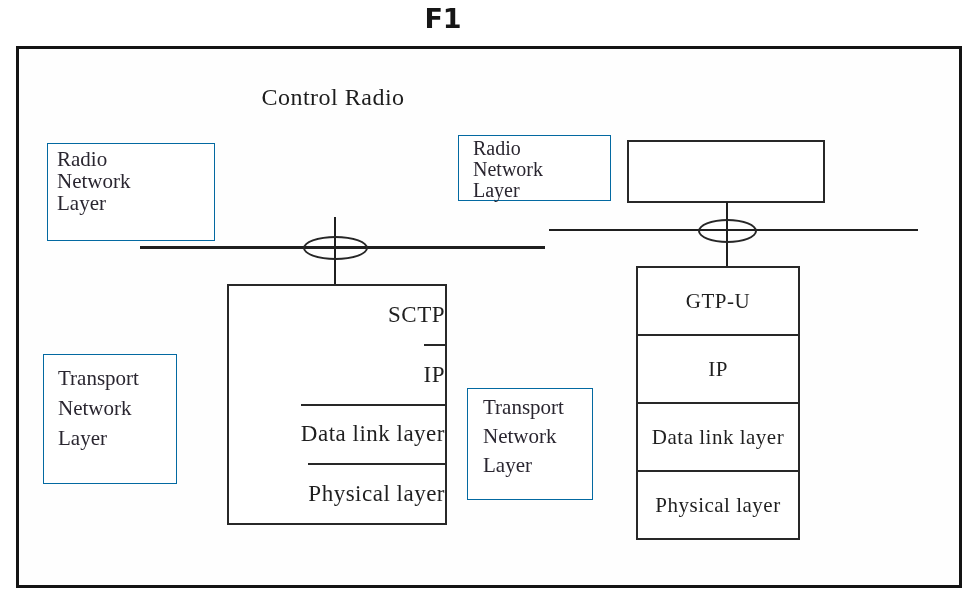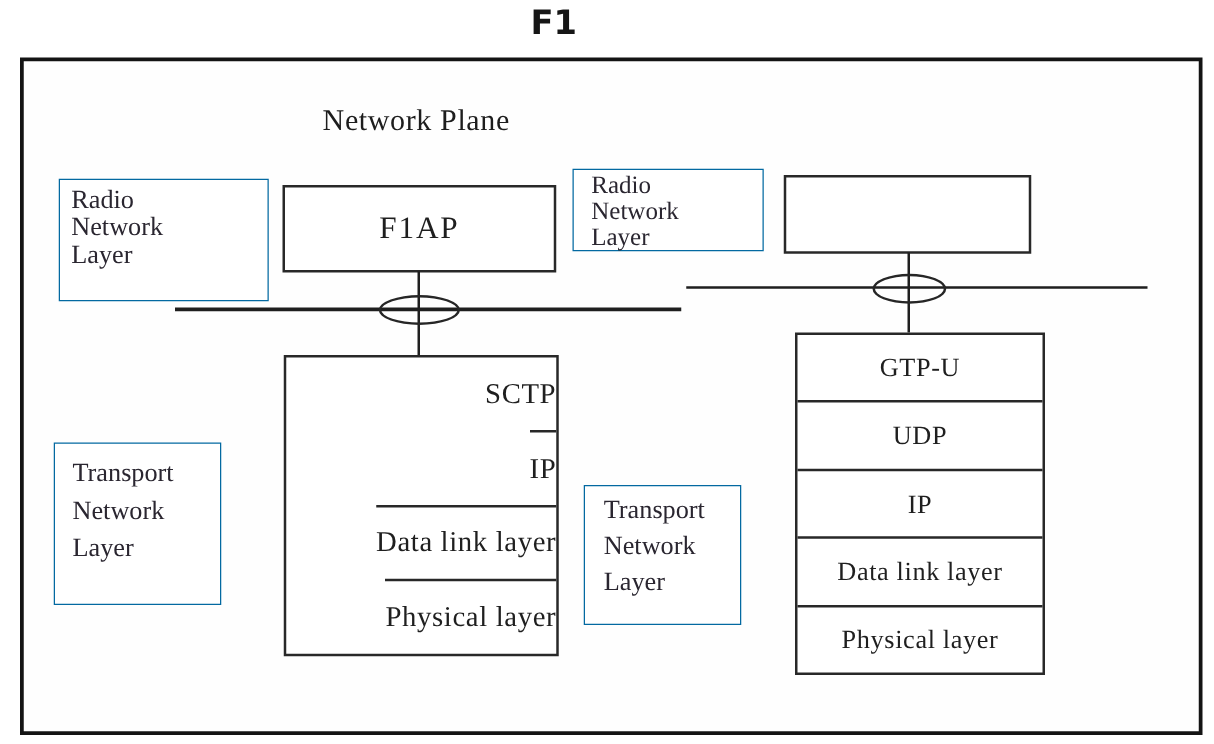--- a/index.html
+++ b/index.html
@@ -96,21 +96,21 @@
     box-sizing: border-box;
     display: flex;
     flex-direction: column;
   }
   .stack-control {
     left: 227px; top: 284px; width: 220px; height: 241px;
     font-size: 23px;
     align-items: flex-end;
   }
   .stack-user {
-    left: 636px; top: 266px; width: 200px; height: 274px;
+    left: 636px; top: 266px; width: 164px; height: 274px;
     font-size: 21px;
   }
   .stack-row {
     flex: 1;
     display: flex;
     align-items: center;
     justify-content: center;
     letter-spacing: 0.5px;
   }
   .stack-row + .stack-row { border-top: 2px solid #282828; }
@@ -136,21 +136,21 @@
 </style>
 </head>
 <body>
 
 <div class="canvas">
 
   <div class="diagram-title">F1</div>
 
   <div class="outer-frame"></div>
 
-  <div class="plane-heading heading-control">Network Plane</div>
+  <div class="plane-heading heading-control">Control Radio</div>
 
   <div class="layer-label label-radio-left">
     <span>Radio</span>
     <span>Network</span>
     <span>Layer</span>
   </div>
 
   <div class="layer-label label-radio-right">
     <span>Radio</span>
     <span>Network</span>
@@ -162,40 +162,38 @@
     <span>Network</span>
     <span>Layer</span>
   </div>
 
   <div class="layer-label label-transport-right">
     <span>Transport</span>
     <span>Network</span>
     <span>Layer</span>
   </div>
 
-  <div class="proto-box box-f1ap">F1AP</div>
   <div class="proto-box box-user-top"></div>
 
   <div class="vline connector-control"></div>
   <div class="vline connector-user"></div>
 
   <div class="hline sap-line-control"></div>
   <div class="hline sap-line-user"></div>
 
   <div class="sap-ellipse ellipse-control"></div>
   <div class="sap-ellipse ellipse-user"></div>
 
   <div class="stack stack-control">
     <div class="stack-row">SCTP</div>
     <div class="stack-row">IP</div>
     <div class="stack-row">Data link layer</div>
     <div class="stack-row">Physical layer</div>
   </div>
 
   <div class="stack stack-user">
     <div class="stack-row">GTP-U</div>
-    <div class="stack-row">UDP</div>
     <div class="stack-row">IP</div>
     <div class="stack-row">Data link layer</div>
     <div class="stack-row">Physical layer</div>
   </div>
 
 </div>
 
 </body></html>

